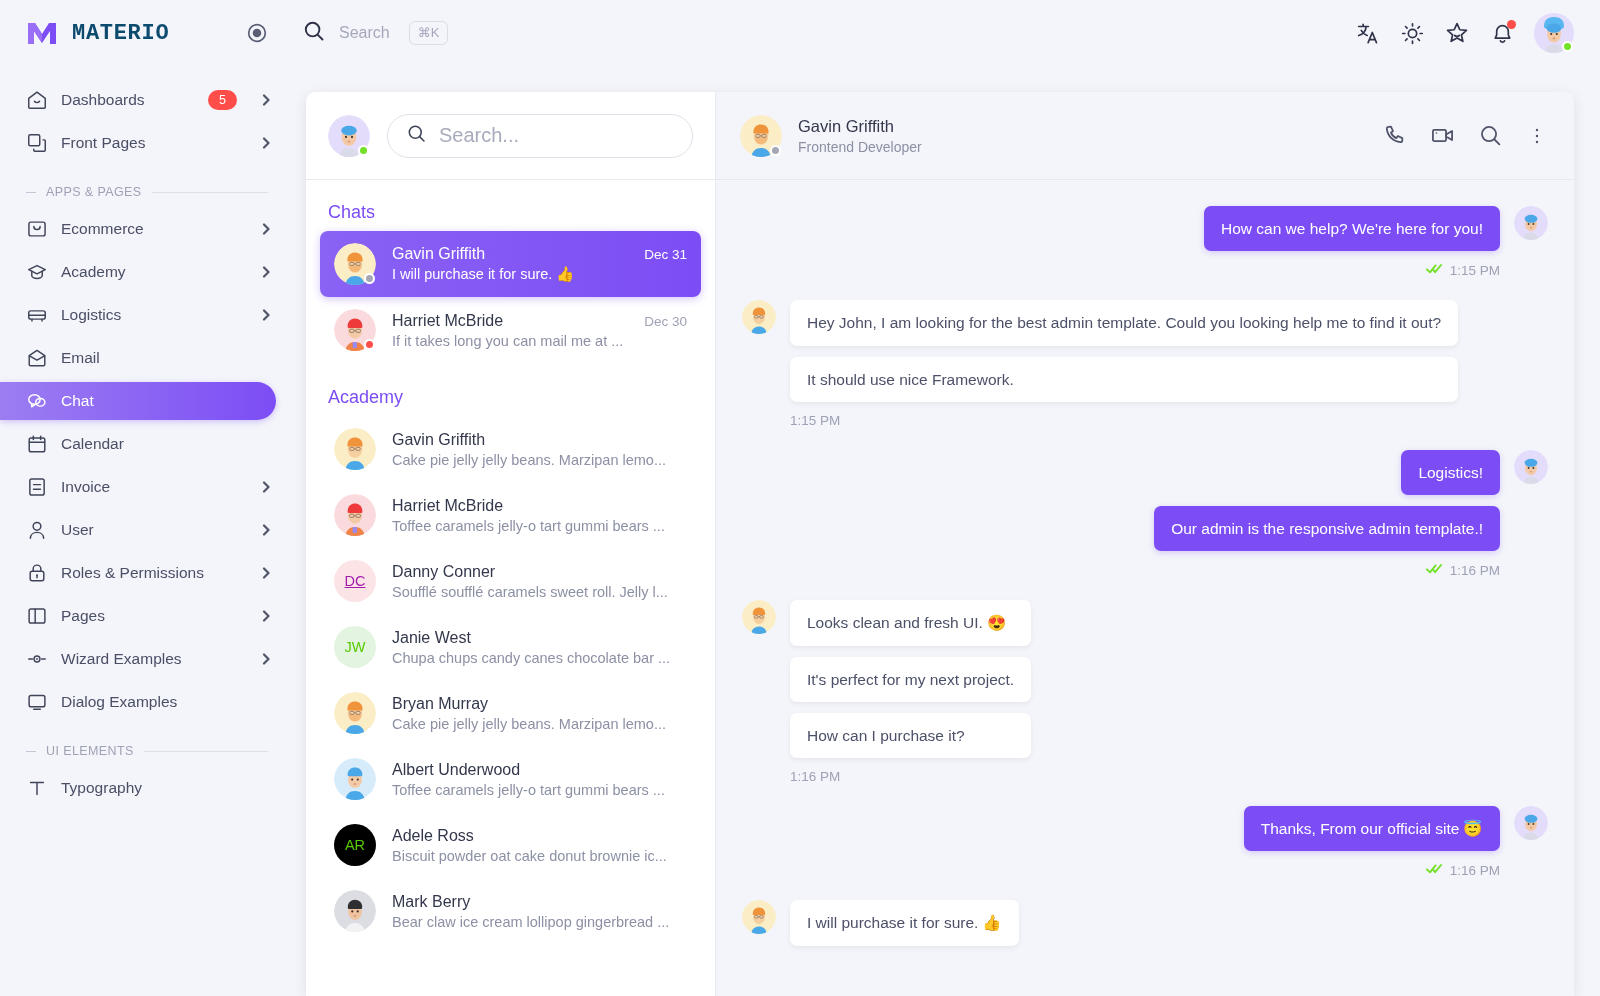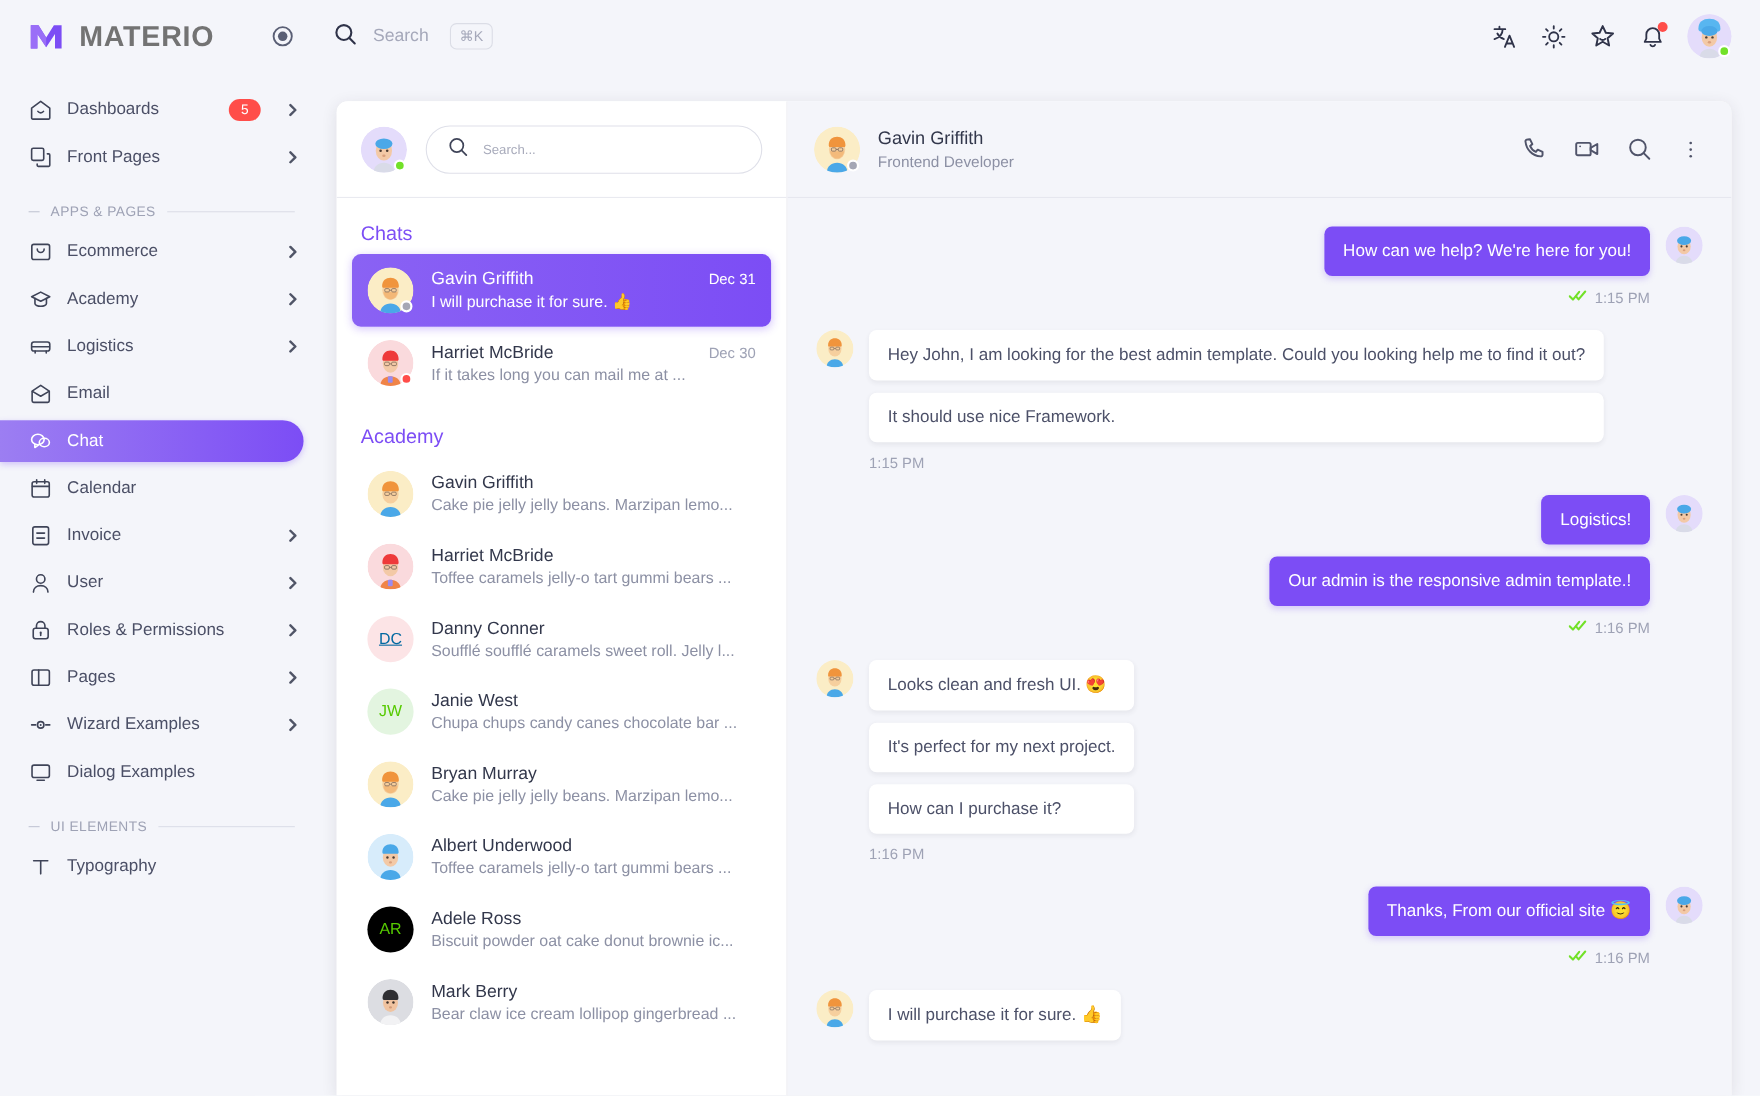--- a/index.html
+++ b/index.html
@@ -22,22 +22,23 @@
     overflow: hidden;
   }
   .brand {
     height: 66px;
     display: flex; align-items: center;
     padding: 0 22px 0 26px;
     gap: 14px;
   }
   .brand-logo { width: 32px; height: 26px; display:block; }
   .brand-name {
-    font-size: 26px; font-weight: bold; letter-spacing: 0.7px;
-    color: #737373;
+    font-size: 22px; font-weight: bold; letter-spacing: 0.7px;
+    color: #0c4a6e;
+    font-family: Liberation Mono, monospace;
   }
   .pin-toggle {
     margin-left: auto; width: 22px; height: 22px;
     display:flex; align-items:center; justify-content:center;
   }
 
   .nav { padding-top: 10px; }
   .nav-item {
     display: flex; align-items: center;
     height: 38px; margin: 5px 14px 5px 0;
@@ -115,21 +116,21 @@
   .list-head {
     height: 88px; display: flex; align-items: center; gap: 17px;
     padding: 0 22px; border-bottom: 1px solid #e9eaf0;
   }
   .list-search {
     flex: 1; height: 44px; border: 1px solid #dfe0e9; border-radius: 24px;
     display: flex; align-items: center; gap: 12px; padding: 0 18px;
   }
   .list-search svg { width: 21px; height: 21px; stroke: #3f4458; stroke-width: 1.8; fill:none; stroke-linecap:round;}
   .list-search input {
-    border: none; outline: none; font-size: 12px; color: #32374b;
+    border: none; outline: none; font-size: 20px; color: #32374b;
     font-family: inherit; background: transparent; width: 100%;
   }
   .list-search input::placeholder { color: #a8abbb; }
   .list-body { flex: 1; overflow: hidden; padding-bottom: 6px;}
   .list-title {
     font-size: 18px; color: #7c4df5; font-weight: 500;
     padding: 22px 22px 8px 22px;
   }
   .chat-row {
     display: flex; align-items: center; gap: 16px;
@@ -588,21 +589,21 @@
             <div class="row-texts">
               <div class="row-top">
                   <span class="row-name">Harriet McBride</span>
                 </div>
               <div class="row-msg">Toffee caramels jelly-o tart gummi bears ...</div>
             </div>
           </div>
 
           <div class="chat-row">
             <span class="av" style="width:42px;height:42px;background:#fce4e6;display:flex;align-items:center;justify-content:center;">
-              <span style="color:#0369a1;font-size:14.5px;text-decoration:underline;">DC</span>
+              <span style="color:#a21caf;font-size:14.5px;text-decoration:underline;">DC</span>
             </span>
             <div class="row-texts">
               <div class="row-top">
                   <span class="row-name">Danny Conner</span>
                 </div>
               <div class="row-msg">Soufflé soufflé caramels sweet roll. Jelly l...</div>
             </div>
           </div>
 
           <div class="chat-row">

